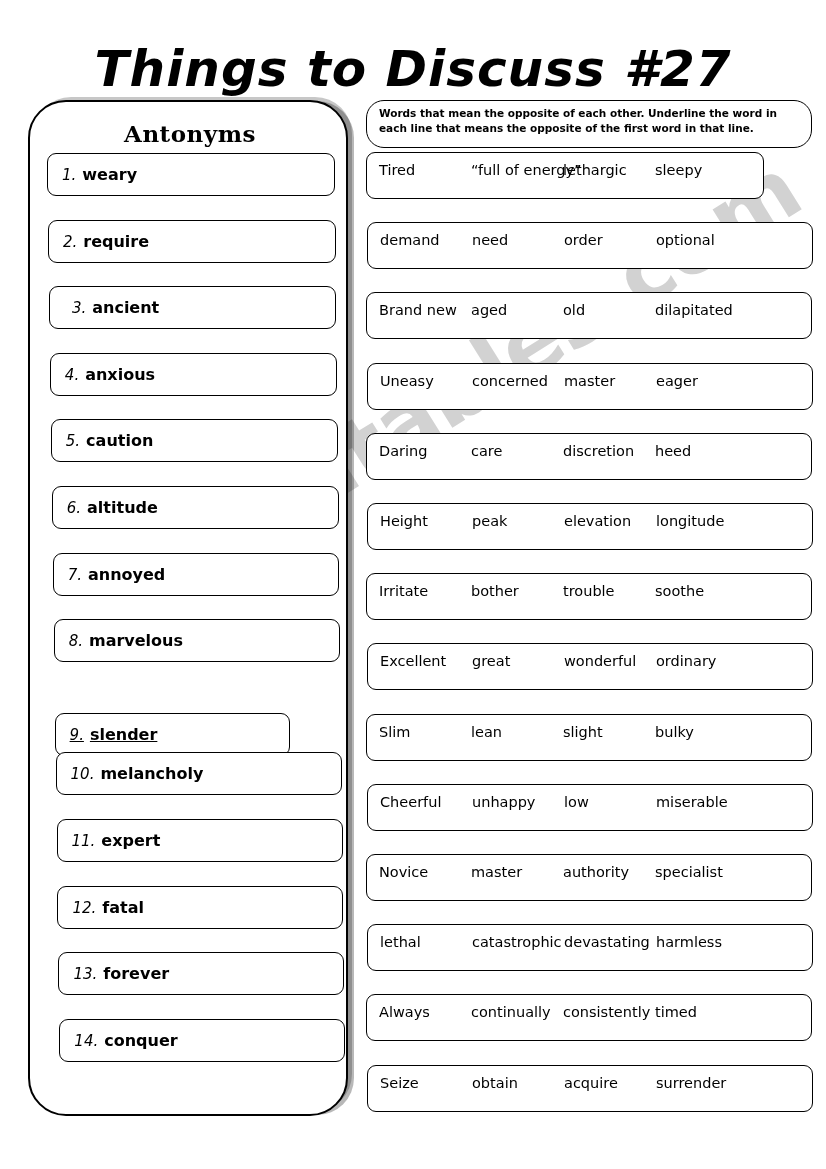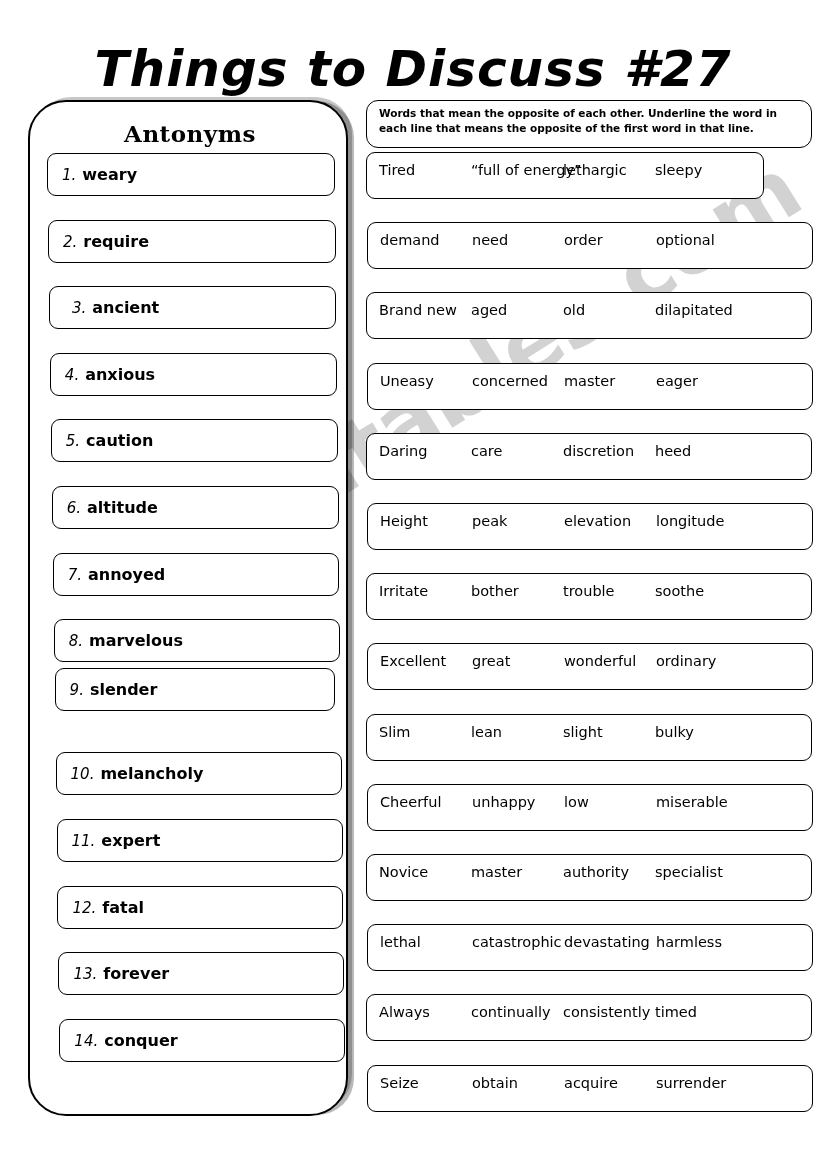--- a/index.html
+++ b/index.html
@@ -103,21 +103,21 @@
   }
 
   
   #instructions-box {
     position: absolute;
     left: 366px;
     top: 100px;
     width: 446px;
     height: 48px;
     border: 1.6px solid #000;
-    border-radius: 12px;
+    border-radius: 18px;
     background: #fff;
     box-sizing: border-box;
     padding: 5px 12px 0 12px;
     z-index: 7;
   }
   #instructions-text {
     font-family: "DejaVu Sans", sans-serif;
     font-weight: bold;
     font-size: 10.5px;
     line-height: 1.45;
@@ -172,21 +172,21 @@
       </div>
       <div class="left-item" style="top: 384px; left: 21.75px; width: 287px;">
         <div class="left-item-label"><span class="left-num">6.</span><span>altitude</span></div>
       </div>
       <div class="left-item" style="top: 450.6px; left: 22.7px; width: 286.8px;">
         <div class="left-item-label"><span class="left-num">7.</span><span>annoyed</span></div>
       </div>
       <div class="left-item" style="top: 517.2px; left: 23.65px; width: 286.6px;">
         <div class="left-item-label"><span class="left-num">8.</span><span>marvelous</span></div>
       </div>
-      <div class="left-item" style="top: 566px; left: 24.6px; width: 280px;">
+      <div class="left-item" style="top: 611px; left: 24.6px; width: 235px; text-decoration: underline;">
         <div class="left-item-label"><span class="left-num">9.</span><span>slender</span></div>
       </div>
       <div class="left-item" style="top: 650.4px; left: 25.55px; width: 286.2px;">
         <div class="left-item-label"><span class="left-num">10.</span><span>melancholy</span></div>
       </div>
       <div class="left-item" style="top: 717px; left: 26.5px; width: 286px;">
         <div class="left-item-label"><span class="left-num">11.</span><span>expert</span></div>
       </div>
       <div class="left-item" style="top: 783.6px; left: 27.45px; width: 285.8px;">
         <div class="left-item-label"><span class="left-num">12.</span><span>fatal</span></div>

